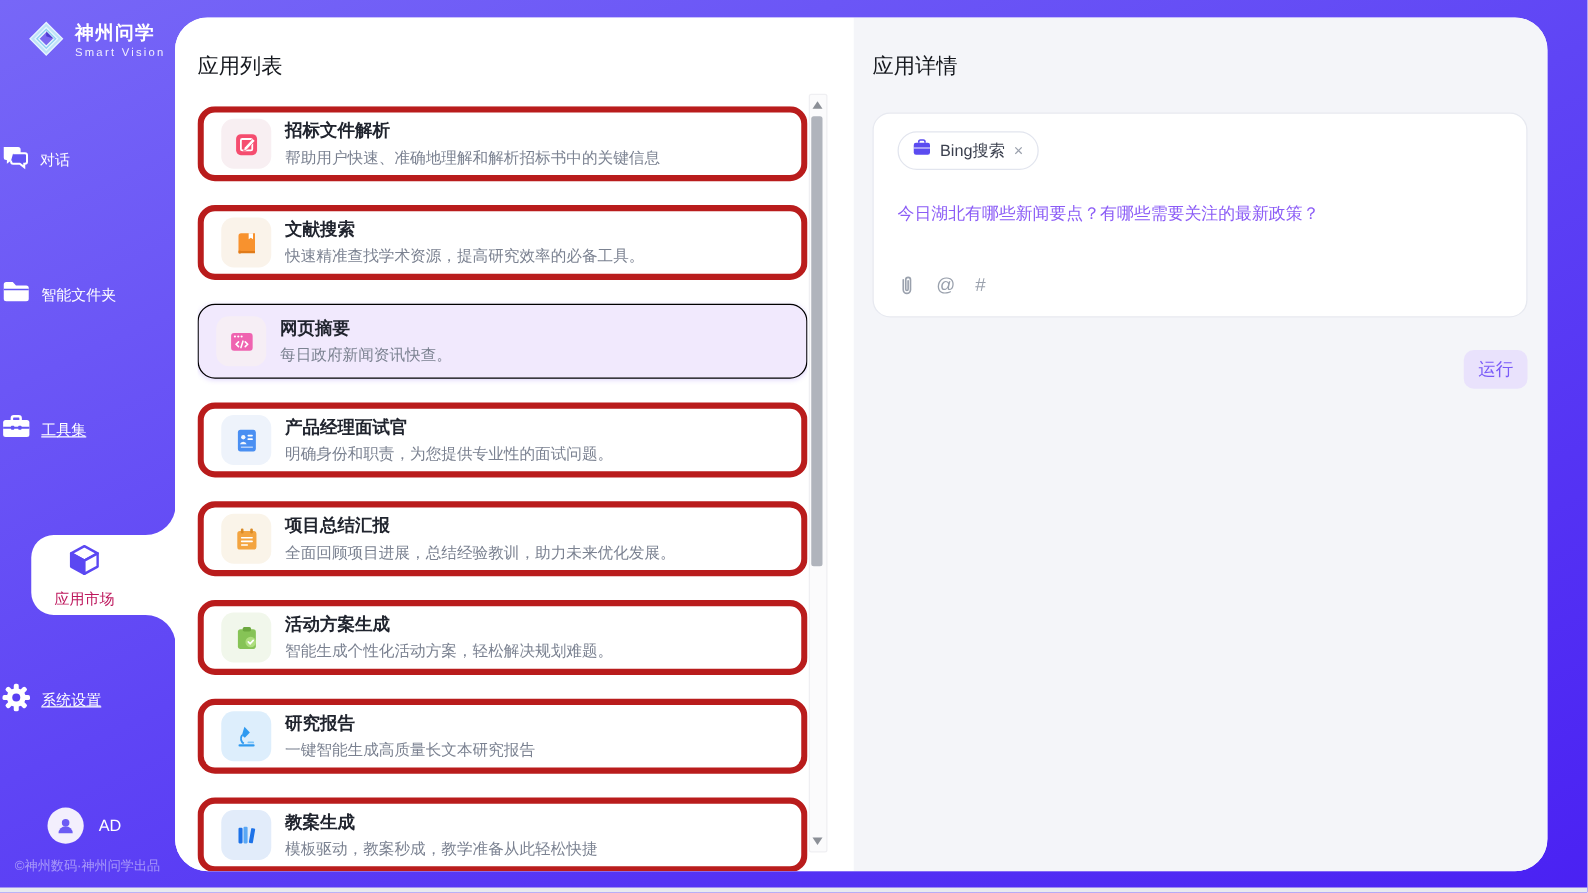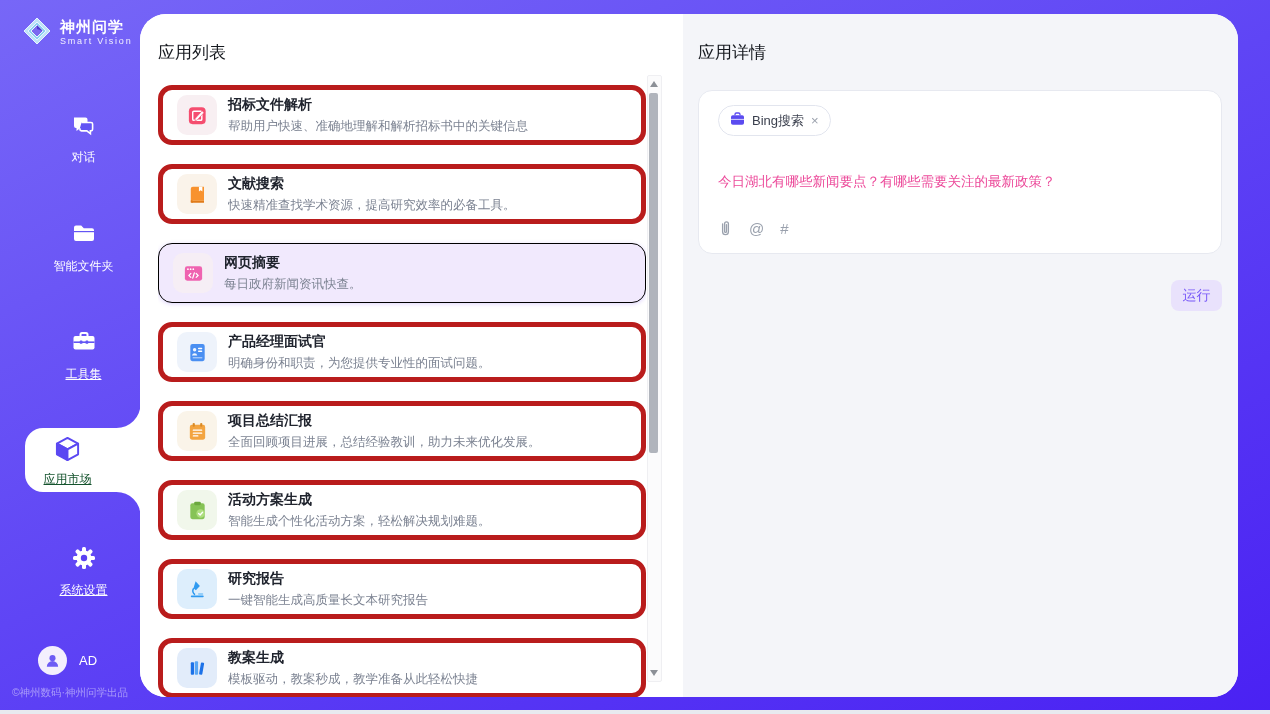--- a/index.html
+++ b/index.html
@@ -8,26 +8,26 @@
     background:linear-gradient(155deg,#7767f7 0%,#5f45f5 48%,#4a21f3 100%);
     font-family:"Liberation Sans","DejaVu Sans",sans-serif;
     -webkit-font-smoothing:antialiased;
   }
   
   .sidebar{position:absolute;left:0;top:0;width:140px;height:632px;}
   .logo{position:absolute;left:22px;top:16px;display:flex;align-items:center;gap:8px;}
   .logo-text{display:flex;flex-direction:column;line-height:1.1;}
   .logo-title{color:#fff;font-size:15px;font-weight:bold;letter-spacing:1px;}
   .logo-sub{color:rgba(255,255,255,.9);font-size:9px;letter-spacing:1.8px;margin-top:2px;}
-  .nav-item{position:absolute;left:16px;width:135px;display:flex;flex-direction:column;align-items:center;gap:7px;cursor:pointer;}
+  .nav-item{position:absolute;left:0;width:135px;display:flex;align-items:center;gap:7px;cursor:pointer;}
   .nav-label{color:#fff;font-size:12px;}
   .nav-label.u{text-decoration:underline;}
   .blob-svg{position:absolute;left:0;top:0;pointer-events:none;}
   .nav-active{position:absolute;left:0;top:430px;width:135px;height:62px;display:flex;flex-direction:column;align-items:center;justify-content:center;gap:5px;cursor:pointer;}
-  .nav-active .nav-label{color:#14532d;text-decoration:underline;}
+  .nav-active .nav-label{color:#be185d;}
   .user-row{position:absolute;left:0;top:646px;width:135px;display:flex;align-items:center;justify-content:center;gap:12px;cursor:pointer;}
   .avatar{width:29px;height:29px;border-radius:50%;background:#f3effd;display:flex;align-items:center;justify-content:center;}
   .user-name{color:#fff;font-size:13px;}
   .side-footer{position:absolute;left:0;top:686px;width:140px;text-align:center;color:rgba(255,255,255,.45);font-size:10.5px;}
   
   .panel{position:absolute;left:140px;top:14px;width:1098px;height:683px;border-radius:26px;overflow:hidden;display:flex;background:#fff;}
   .list-col{width:543px;background:#fff;position:relative;}
   .detail-col{flex:1;background:#f4f5f9;position:relative;display:flex;flex-direction:column;padding:27px 16px 0 15px;box-sizing:border-box;}
   .col-title{font-size:17px;font-weight:normal;color:#15181e;}
   .list-col .col-title{position:absolute;left:18px;top:27px;}
@@ -46,21 +46,21 @@
   .scrollbar{position:absolute;right:21px;top:61px;width:13px;height:605px;background:#fbfbfc;border:1px solid #efeff2;border-radius:2px;}
   .scroll-up,.scroll-down{position:absolute;left:2px;width:0;height:0;border-left:4.5px solid transparent;border-right:4.5px solid transparent;cursor:pointer;}
   .scroll-up{top:5px;border-bottom:6px solid #8c9097;}
   .scroll-down{bottom:5px;border-top:6px solid #8c9097;}
   .scroll-thumb{position:absolute;left:1px;top:17px;width:9px;height:360px;background:#b0b4bc;border-radius:2px;cursor:grab;}
   
   .prompt-card{margin-top:26px;height:164px;background:#fff;border:1px solid #e7e9f0;border-radius:14px;box-sizing:border-box;padding:14px 19px;display:flex;flex-direction:column;}
   .chip{align-self:flex-start;display:flex;align-items:center;gap:7px;height:29px;padding:0 11px;border:1px solid #e2e5ee;border-radius:16px;background:#fff;cursor:pointer;}
   .chip-label{font-size:13px;color:#3a3f4d;}
   .chip-close{font-size:13px;color:#9aa0ac;cursor:pointer;line-height:1;}
-  .prompt-text{margin-top:36px;font-size:13.5px;color:#ec4899;line-height:1.5;flex:1;cursor:text;}
+  .prompt-text{margin-top:25px;font-size:13.5px;color:#8b5cf6;line-height:1.5;flex:1;cursor:text;}
   .attach-row{display:flex;align-items:center;gap:16px;margin-bottom:2px;}
   .attach-btn{color:#9aa1ad;font-size:15px;cursor:pointer;display:flex;align-items:center;}
   .run-row{display:flex;justify-content:flex-end;margin-top:26px;}
   .run-btn{width:51px;height:31px;border:none;border-radius:8px;background:#e9e2fc;color:#7a5bf8;font-size:14px;cursor:pointer;font-family:Liberation Mono, monospace;}
   .bottom-edge{position:absolute;left:0;bottom:0;width:1270px;height:4px;background:#e8eaef;}
 </style>
 </head>
 <body>
 
 <div class="sidebar">

